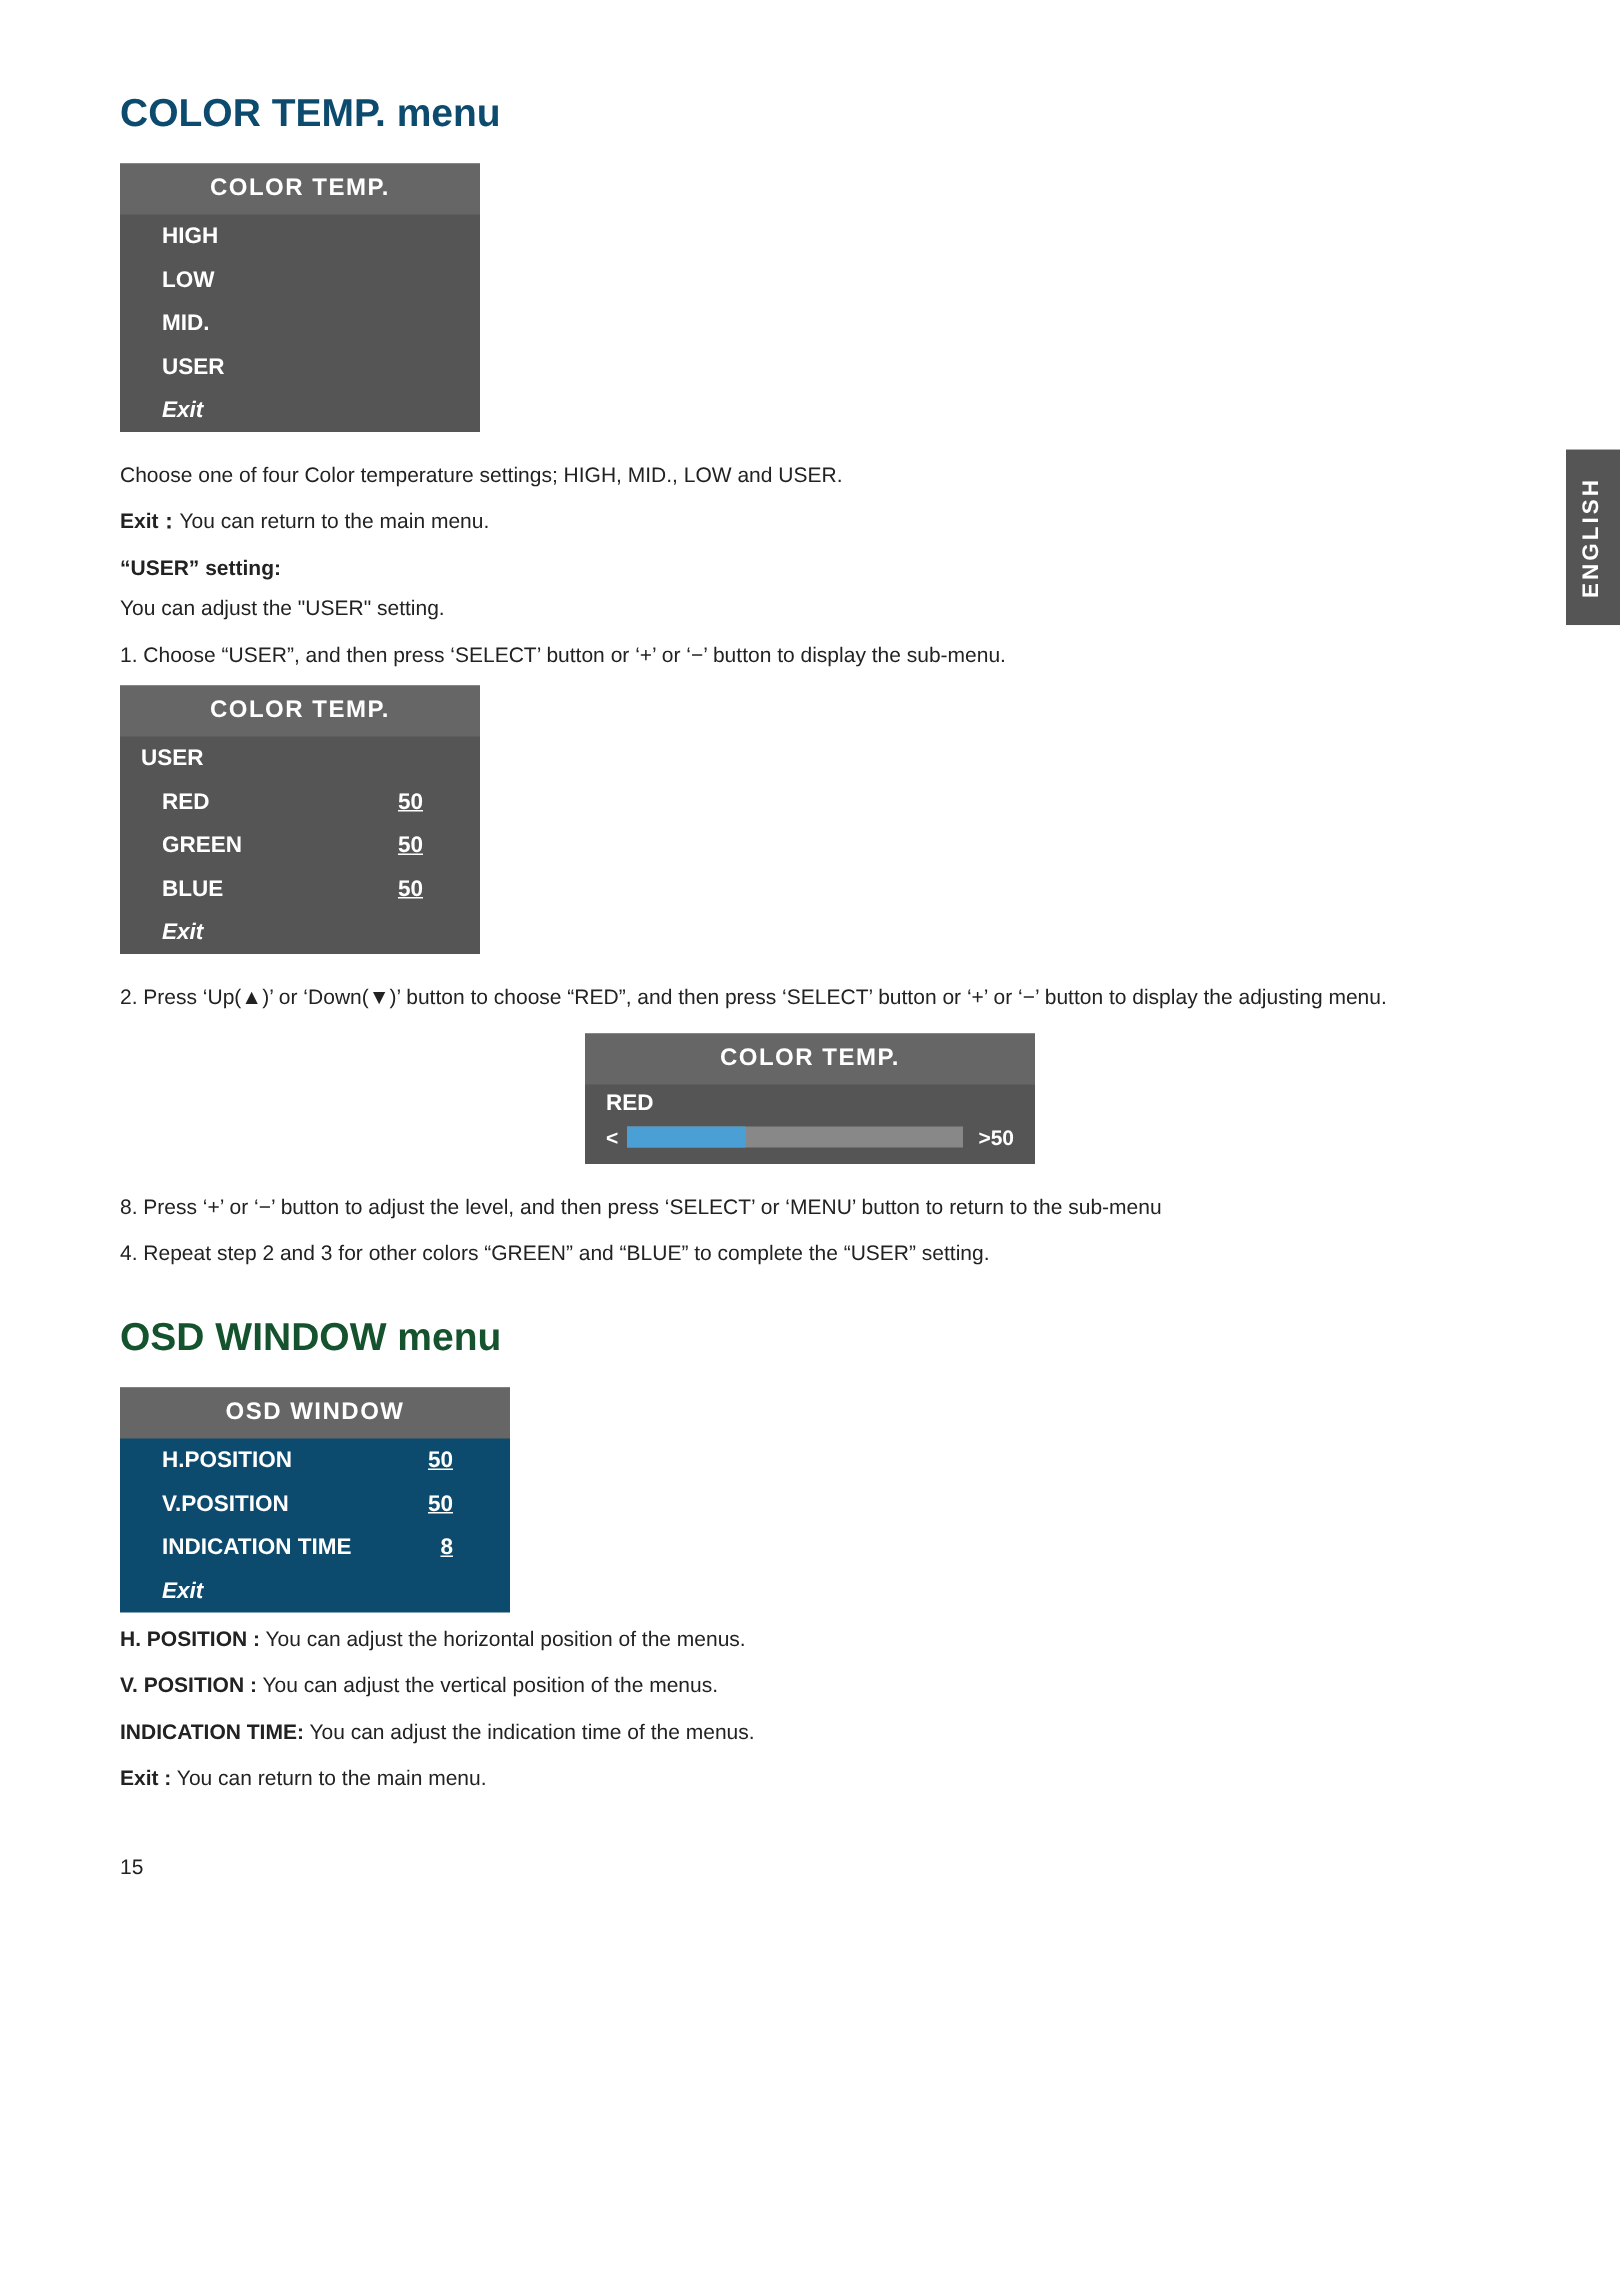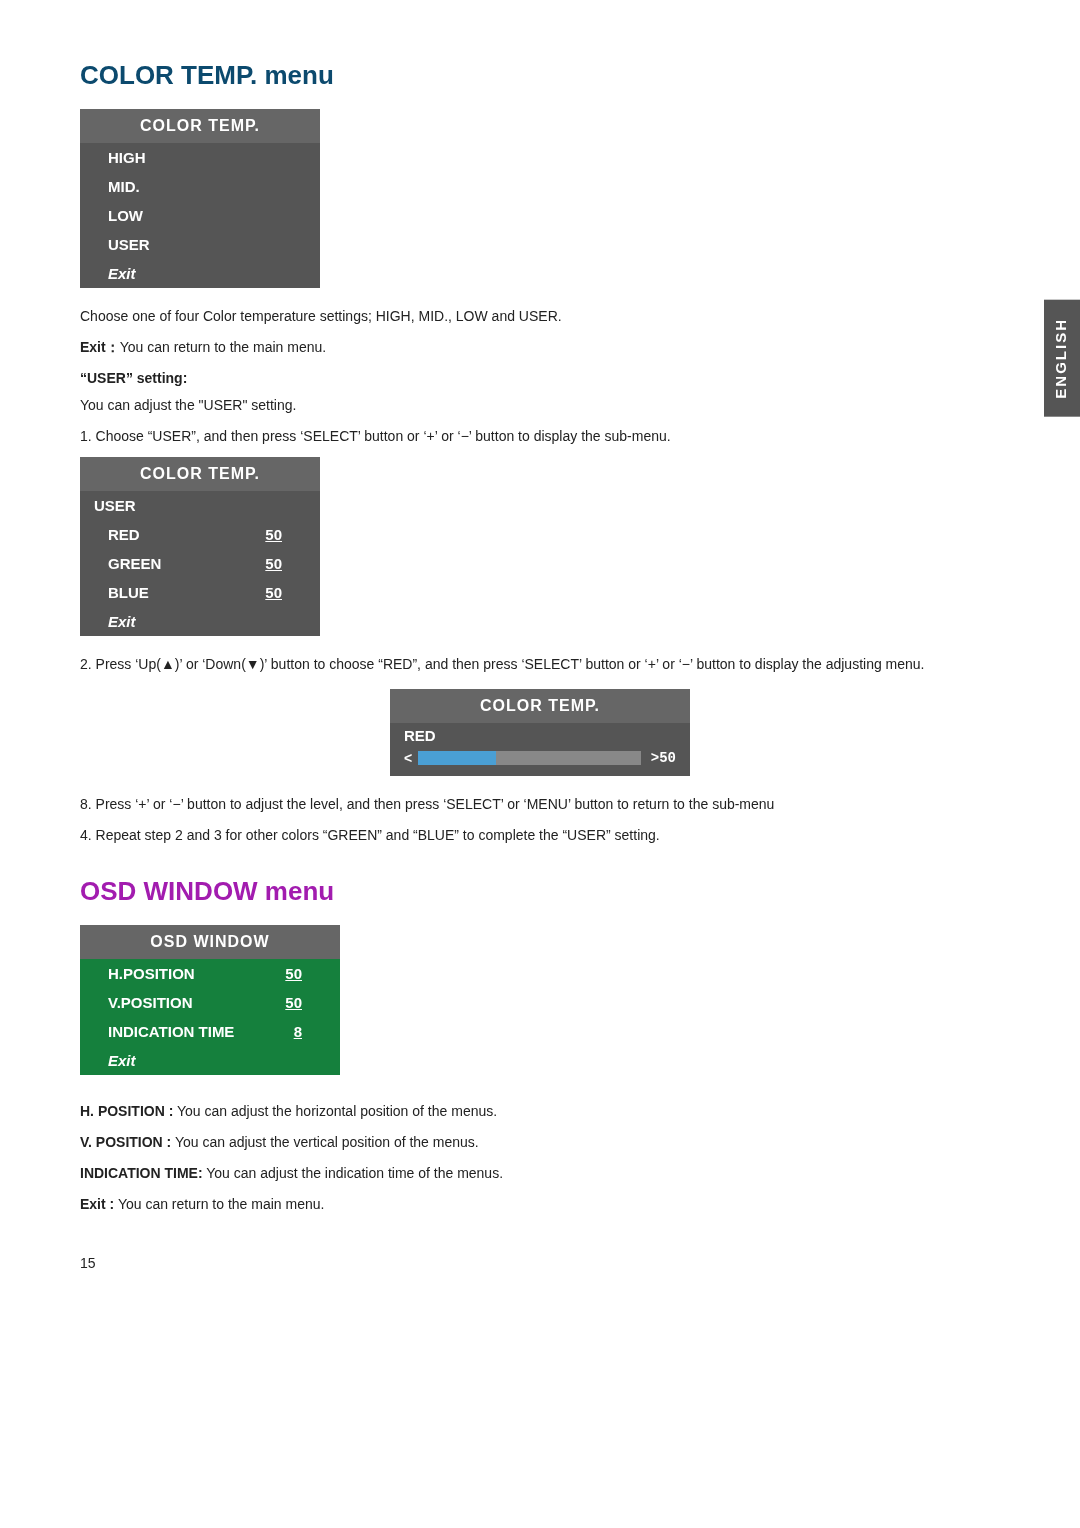--- a/index.html
+++ b/index.html
@@ -36,21 +36,21 @@
       font-weight: bold;
       margin-bottom: 18px;
       color: #0c4a6e;
     }
 
     h2 {
       font-size: 26px;
       font-weight: bold;
       margin-bottom: 18px;
       margin-top: 30px;
-      color: #a21caf;
+      color: #14532d;
     }
 
     
     .menu-box {
       background: #555555;
       color: white;
       width: 240px;
       padding: 0;
       margin-bottom: 18px;
     }
@@ -143,28 +143,27 @@
       height: 100%;
       background: #4a9fd4;
       width: 35%;
     }
 
     .slider-value {
       font-size: 14px;
       font-weight: bold;
       color: #fff;
       margin-left: 4px;
-      font-family: Liberation Mono, monospace;
     }
 
     
     .menu-box-osd {
-      background: #15803d;
+      background: #0c4a6e;
       width: 260px;
-      margin-bottom: 26px;
+      margin-bottom: 7px;
     }
 
     p {
       margin-bottom: 10px;
       font-size: 14px;
       line-height: 1.5;
     }
 
     .subhead {
       font-weight: bold;
@@ -185,22 +184,22 @@
 </head>
 <body>
 
 <div class="side-tab">ENGLISH</div>
 
 <h1>COLOR TEMP. menu</h1>
 
 <div class="menu-box">
   <div class="menu-title">COLOR TEMP.</div>
   <div class="menu-item">HIGH</div>
+  <div class="menu-item">LOW</div>
   <div class="menu-item">MID.</div>
-  <div class="menu-item">LOW</div>
   <div class="menu-item">USER</div>
   <div class="menu-item exit">Exit</div>
 </div>
 
 <p>Choose one of four Color temperature settings; HIGH, MID., LOW and USER.</p>
 <p>
   <span class="bold">Exit：</span><span>You can return to the main menu.</span>
 </p>
 
 <p class="subhead">“USER” setting:</p>

